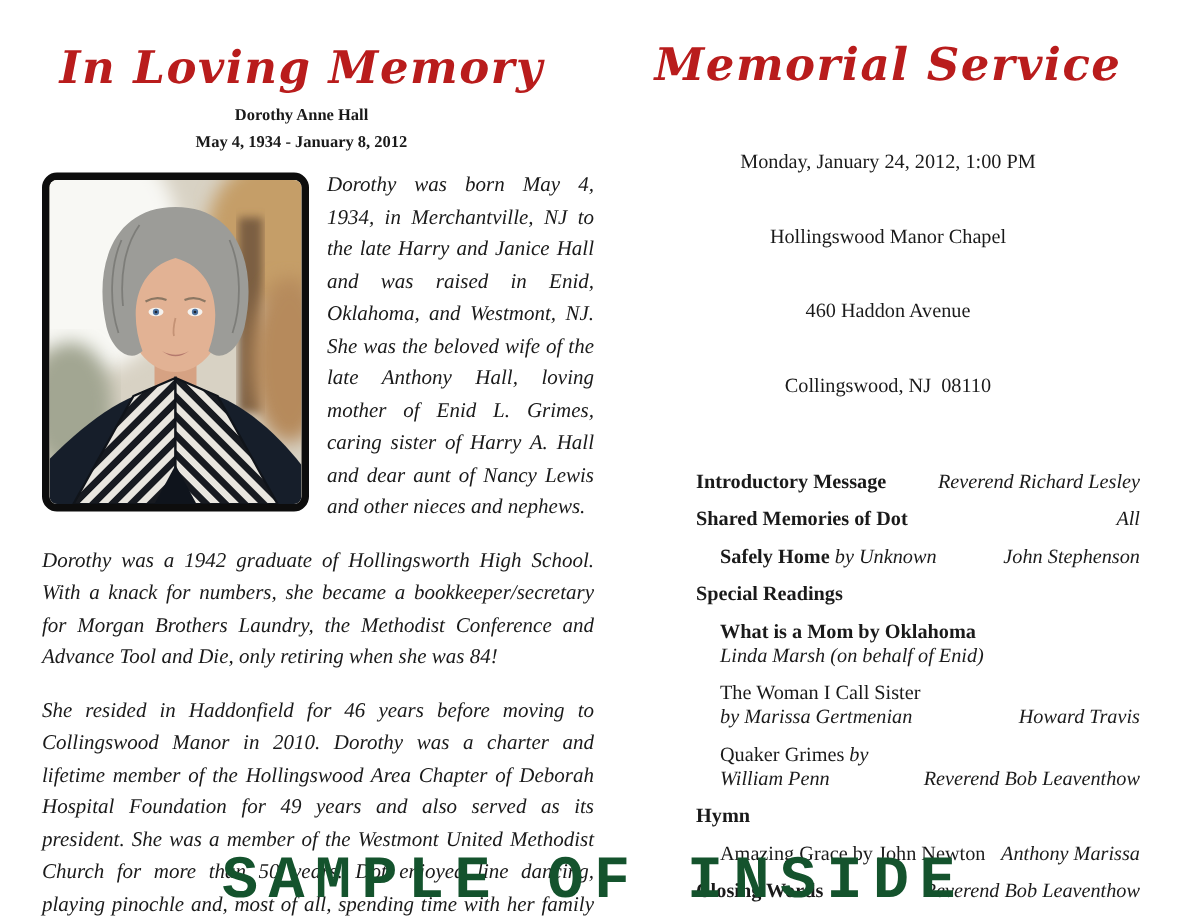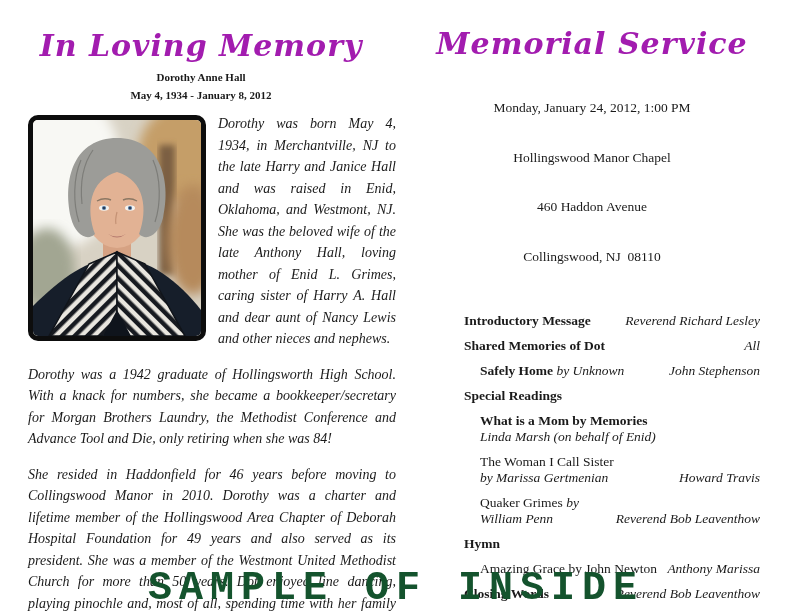--- a/index.html
+++ b/index.html
@@ -4,21 +4,21 @@
 <style>
   html,body{margin:0;padding:0;}
   body{
     width:792px;height:612px;position:relative;background:#ffffff;
     font-family:"Liberation Serif", serif;color:#1a1a1a;overflow:hidden;
   }
   
   .page-left{position:absolute;left:28px;top:26px;width:368px;}
   .script-head{
     text-align:center;font-family:"DejaVu Serif", serif;font-style:italic;font-weight:bold;
-    font-size:30px;letter-spacing:1px;line-height:40px;color:#a21caf;
+    font-size:30px;letter-spacing:1px;line-height:40px;color:#b91c1c;
   }
   .page-left .script-head{margin-right:22px;}
   .deceased-name{text-align:center;font-weight:bold;font-size:11px;line-height:18px;margin-top:2px;margin-right:22px;}
   .deceased-dates{text-align:center;font-weight:bold;font-size:11px;line-height:18px;margin-right:22px;}
   .bio{margin-top:9px;font-style:italic;font-size:14px;line-height:21.5px;text-align:justify;}
   .bio p{margin:0 0 14px 0;}
   .photo-frame{
     float:left;width:168px;height:216px;border:5px solid #0d0d0d;border-radius:10px;
     overflow:hidden;margin:2px 12px 6px 0;background:#ded8cb;
   }
@@ -127,21 +127,21 @@
     </div>
     <div class="prow indent">
       <div class="pleft"><span class="pt bold">Safely Home</span> <span class="pby">by Unknown</span></div>
       <div class="pperson">John Stephenson</div>
     </div>
     <div class="prow">
       <div class="pleft"><span class="pt bold">Special Readings</span></div>
     </div>
     <div class="prow indent">
       <div class="pleft">
-        <div class="pt bold">What is a Mom by Memories</div>
+        <div class="pt bold">What is a Mom by Oklahoma</div>
         <div class="pline2">Linda Marsh (on behalf of Enid)</div>
       </div>
     </div>
     <div class="prow indent">
       <div class="pleft">
         <div class="pt">The Woman I Call Sister</div>
         <div class="pline2">by Marissa Gertmenian</div>
       </div>
       <div class="pperson">Howard Travis</div>
     </div>

